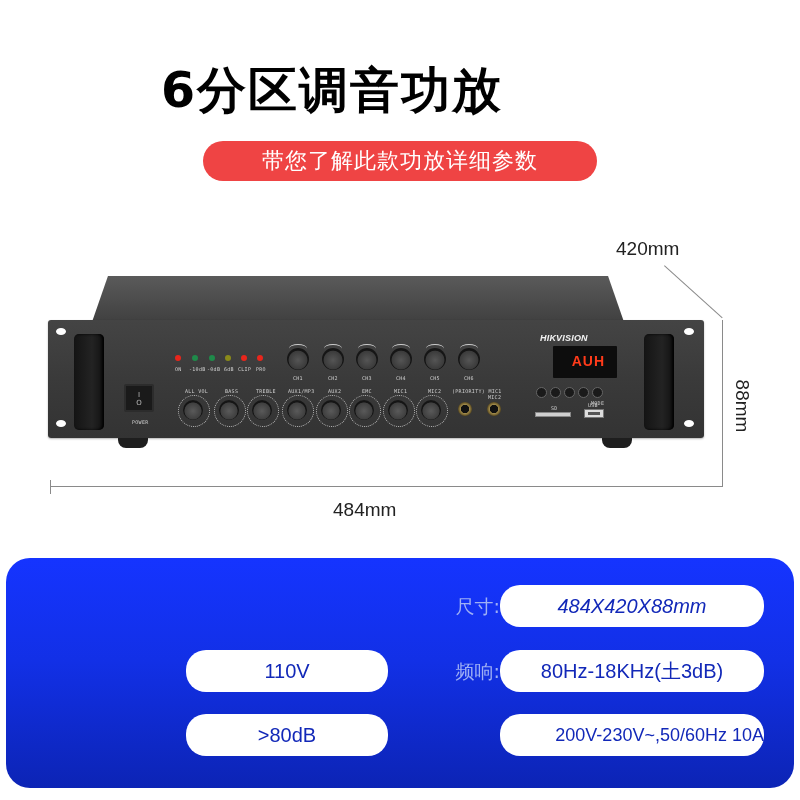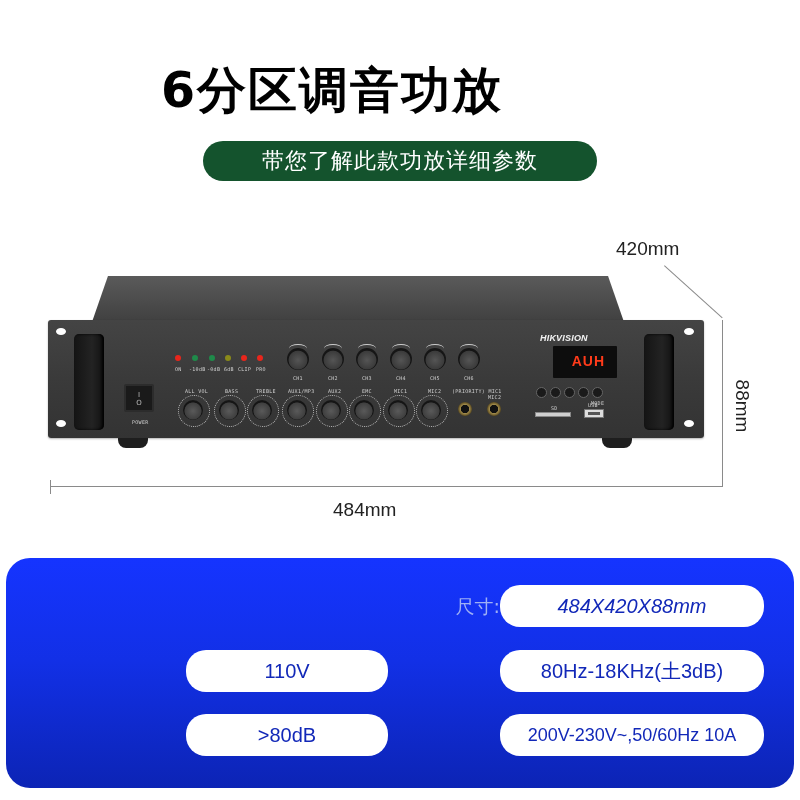--- a/index.html
+++ b/index.html
@@ -5,21 +5,21 @@
     * { margin: 0; padding: 0; box-sizing: border-box; }
     html, body { width: 800px; height: 800px; background: #ffffff; overflow: hidden; }
     body { position: relative; font-family: "DejaVu Sans", "Liberation Sans", sans-serif; }
 
     .title {
       position: absolute; left: 0; top: 46px; width: 664px; text-align: center;
       font-size: 49px; font-weight: 900; color: #000; letter-spacing: 2px; line-height: 90px;
     }
     .subtitle-pill {
       position: absolute; left: 203px; top: 141px; width: 394px; height: 40px;
-      background: #14532d; border-radius: 20px; color: #fff;
+      background: #ef4444; border-radius: 20px; color: #fff;
       font-size: 22px; line-height: 40px; text-align: center; letter-spacing: 1px;
     }
 
     
     .dim-label { position: absolute; font-family: "Liberation Sans", sans-serif; color: #222; font-size: 19px; }
     .dim-420 { left: 616px; top: 238px; }
     .dim-484 { left: 333px; top: 499px; }
     .dim-88 { left: 716px; top: 395px; transform: rotate(90deg); transform-origin: center; }
     .dim-line { position: absolute; background: #8a8a8a; }
 
@@ -206,17 +206,18 @@
   <div class="sd-slot"></div>
   <div class="tiny" style="left:540px; top:124px;">USB</div>
   <div class="usb-port"></div>
 </div>
 
 <div class="spec-panel">
   <div class="spec-label" style="left:410px; top:27px; width:84px;">尺寸:</div>
   <div class="spec-value" style="left:494px; top:27px; width:264px;font-style:italic;">484X420X88mm</div>
 
   <div class="spec-value" style="left:180px; top:92px; width:202px;">110V</div>
+  <div class="spec-label" style="left:410px; top:92px; width:84px;">频响:</div>
   <div class="spec-value" style="left:494px; top:92px; width:264px;">80Hz-18KHz(土3dB)</div>
 
   <div class="spec-value" style="left:180px; top:156px; width:202px;">&gt;80dB</div>
-  <div class="spec-value" style="left:494px; top:156px; width:264px; font-size:18px;">200V-230V~,50/60Hz 10A</div>
+  <div class="spec-value" style="left:494px; top:156px; width:264px; font-size:18px;text-align:right;">200V-230V~,50/60Hz 10A</div>
 </div>
 
 </body></html>

